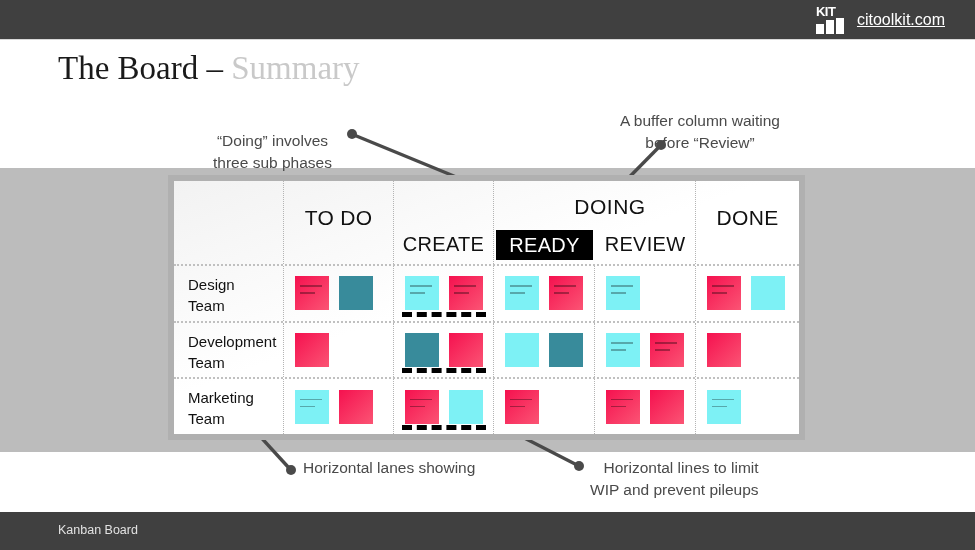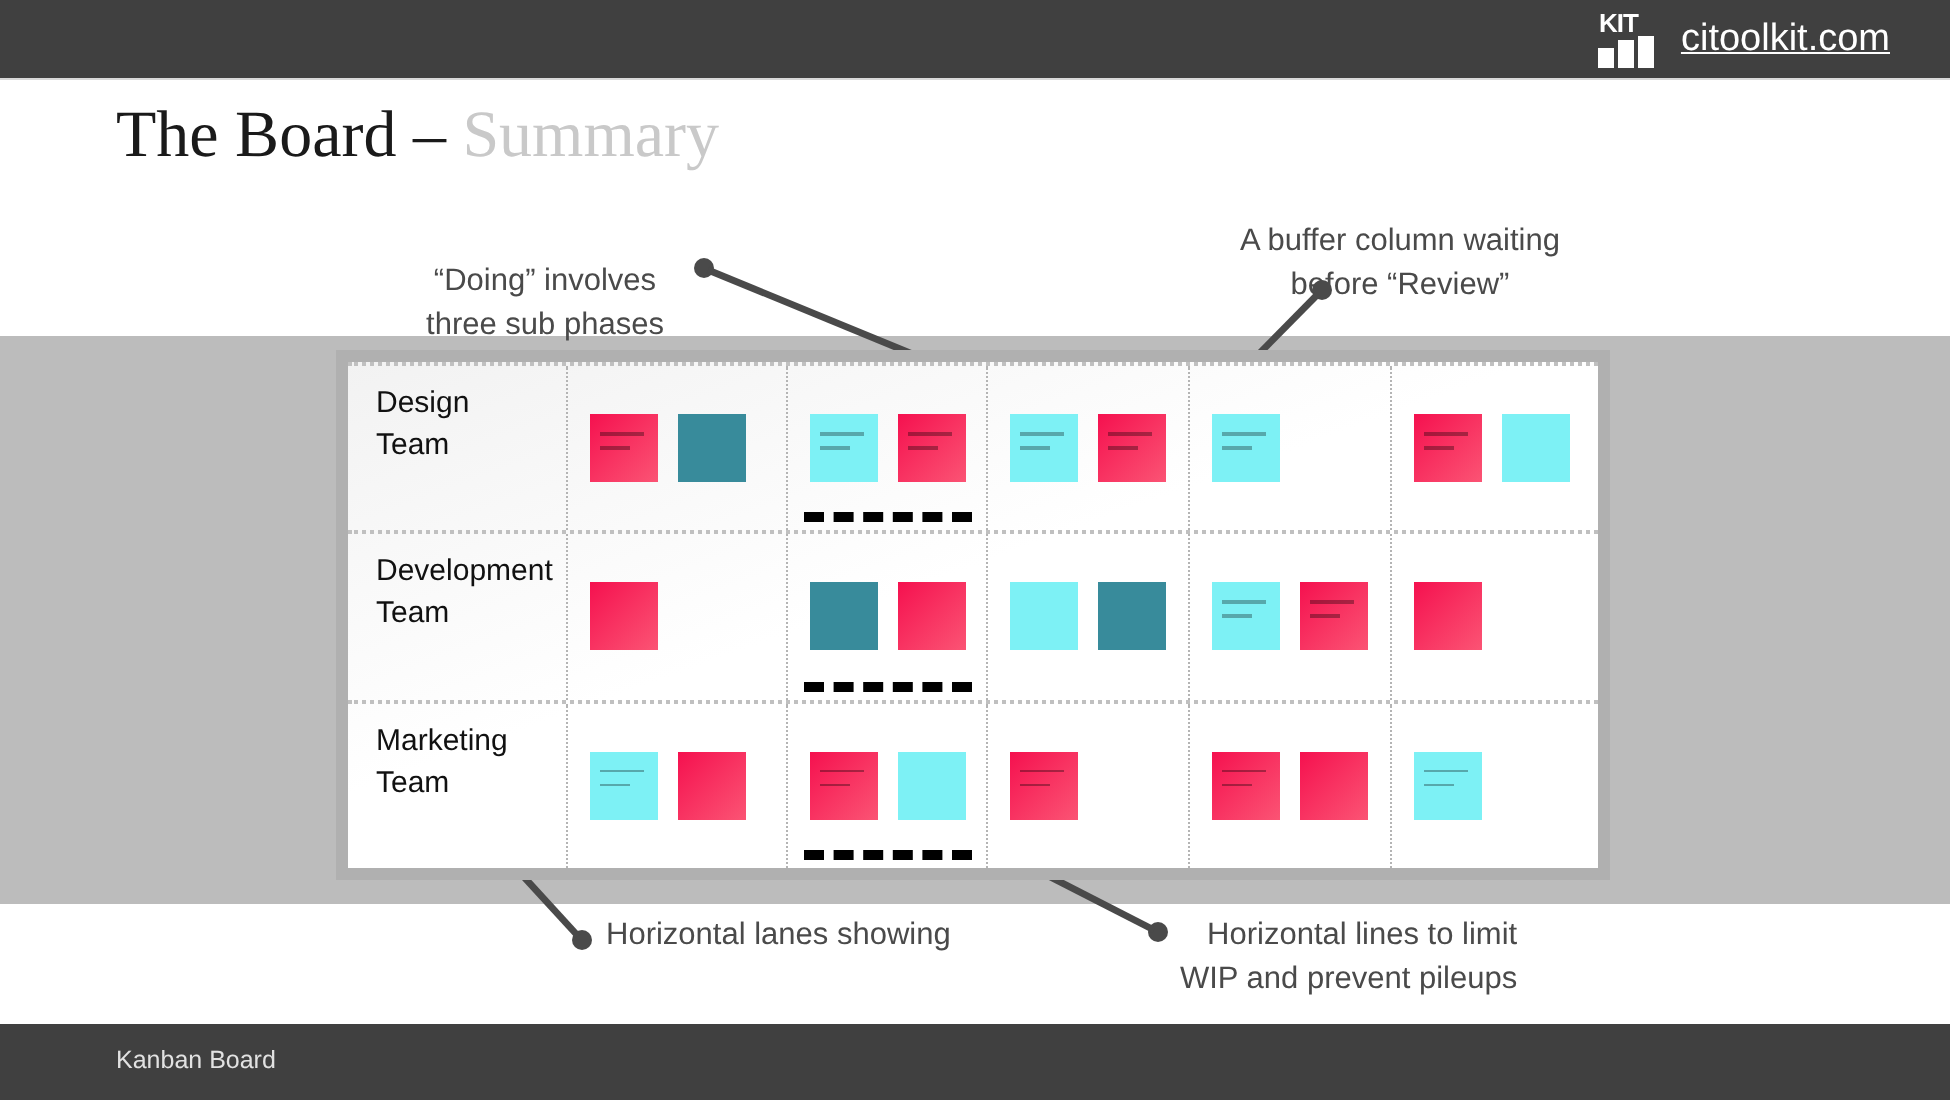--- a/index.html
+++ b/index.html
@@ -22,21 +22,21 @@
     position:absolute;left:0;top:0;font-size:13px;font-weight:bold;
     color:#ffffff;letter-spacing:-0.5px;line-height:13px;
     font-family:"Liberation Sans", sans-serif;
   }
   #kit-logo .bars{position:absolute;left:0;top:13px;display:flex;align-items:flex-end;gap:2px;height:16px;}
   #kit-logo .bars i{display:block;width:8px;background:#ffffff;}
   #kit-logo .bars i:nth-child(1){height:10px;}
   #kit-logo .bars i:nth-child(2){height:14px;}
   #kit-logo .bars i:nth-child(3){height:16px;}
   #brand-link{
-    color:#ffffff;font-size:19px;text-decoration:underline;
+    color:#ffffff;font-size:16px;text-decoration:underline;
     font-family:"Liberation Sans", sans-serif;
   }
   
   #title{
     position:absolute;left:58px;top:50px;
     font-family:"Liberation Serif", serif;
     font-size:33px;color:#1a1a1a;white-space:nowrap;
   }
   #title .muted{color:#c9c9c9;}
   
@@ -182,20 +182,41 @@
     <circle cx="291" cy="470" r="5" stroke="none"></circle>
     <line x1="289" y1="468" x2="245" y2="420" marker-end="url(#ah)"></line>
     <circle cx="579" cy="466" r="5" stroke="none"></circle>
     <line x1="577" y1="465" x2="491" y2="421" marker-end="url(#ah)"></line>
   </g>
 </svg>
 
 <div id="board-frame">
   <div id="board">
 
+    <div id="board-head">
+      <div class="head-cell col-lane vsep"></div>
+      <div class="head-cell col-todo vsep">
+        <div class="head-txt big">TO DO</div>
+      </div>
+      <div class="head-cell col-create vsep">
+        <div class="head-txt">CREATE</div>
+      </div>
+      <div class="head-cell col-ready">
+        <div id="ready-chip">
+          <span>READY</span>
+        </div>
+      </div>
+      <div class="head-cell col-review vsep">
+        <div class="head-txt">REVIEW</div>
+      </div>
+      <div class="head-cell col-done">
+        <div class="head-txt big">DONE</div>
+      </div>
+      <div id="doing-label">DOING</div>
+    </div>
 
     <div id="lanes" style="flex: 1 1 auto; display: flex; flex-direction: column;">
         <div class="lane-row">
           <div class="lane-name" style="border-right: 1px dotted rgb(180, 180, 180);">
             <div>Design</div>
             <div>Team</div>
           </div>
           <div class="cell col-todo vsep">
             <div class="note pink">
               <span class="ln l1"></span>

